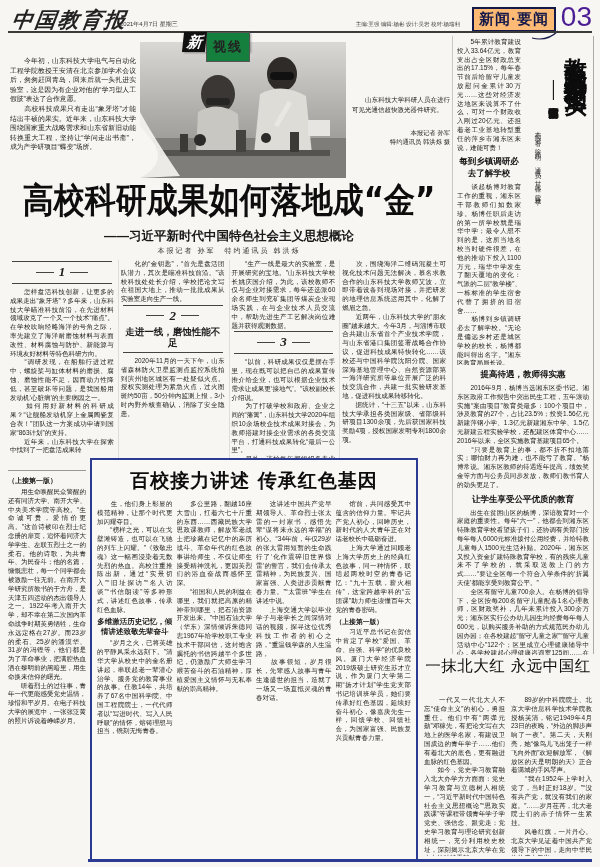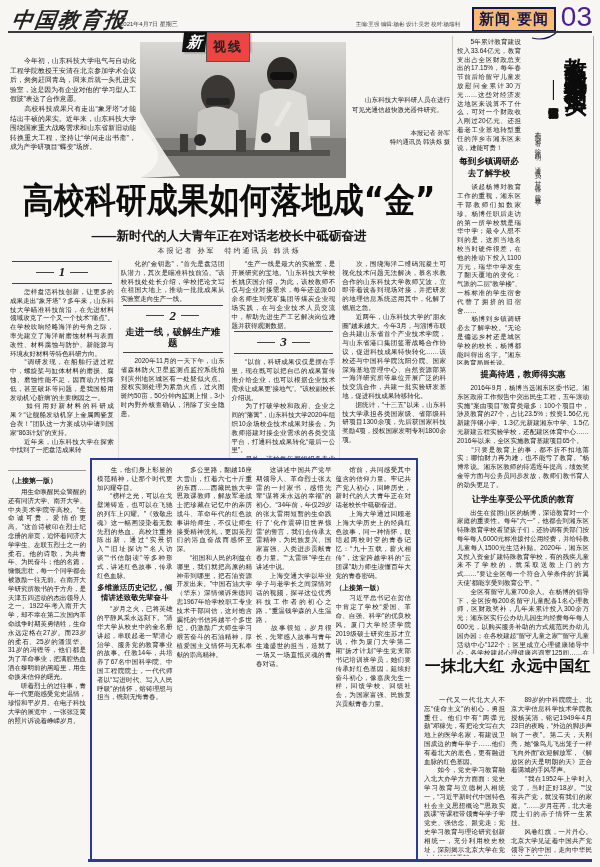--- a/index.html
+++ b/index.html
@@ -19,21 +19,21 @@
   
   .t6{font-size:6.5px;line-height:8.8px;text-align:justify;white-space:pre-line;color:#1b1b1b;}
   .t65{font-size:6.8px;line-height:9.6px;text-align:justify;white-space:pre-line;color:#1b1b1b;}
   
   .intro{position:absolute;left:10px;top:56px;width:126px;height:124px;overflow:hidden;}
   .photo{position:absolute;left:140px;top:42px;width:206px;height:136px;overflow:hidden;background:#b9b8b5;}
   .badge{position:absolute;left:183px;top:32px;height:20px;display:flex;align-items:stretch;z-index:5;
          box-shadow:1px 1px 2px rgba(0,0,0,.35);}
   .badge .bA{background:#111;color:#fff;font-family:"Liberation Serif",serif;font-style:italic;
          font-weight:bold;font-size:15px;padding:1px 4px;transform:skewX(-6deg);}
-  .badge .bB{background:#ef4444;border:1px solid #555;color:#222;font-weight:bold;
+  .badge .bB{background:#15803d;border:1px solid #555;color:#222;font-weight:bold;
          font-size:13px;padding:14px 6px;letter-spacing:2px;display:flex;align-items:center;}
   .caption{position:absolute;left:352px;top:86px;width:98px;height:80px;font-size:6.5px;
          line-height:9.4px;text-align:justify;white-space:pre-line;color:#222;}
   .capcredit{margin-top:4px;text-align:right;white-space:pre-line;font-size:6.3px;color:#222;}
   
   .mainhead{position:absolute;left:8px;top:183px;width:442px;text-align:center;margin:0;
          font-family:"DejaVu Sans",sans-serif;font-weight:900;font-size:31px;line-height:34px;
          letter-spacing:0px;color:#0d0d0d;transform:scaleY(1.12);}
   .mainsub{position:absolute;left:8px;top:228px;width:442px;text-align:center;
          font-size:12.5px;font-weight:bold;color:#1a1a1a;}
@@ -67,21 +67,21 @@
   .redbox{position:absolute;left:90px;top:458px;width:328px;height:402px;
           border:2px solid #2b3a92;border-bottom:none;background:#f9f8f4;box-sizing:border-box;
           padding:6px 5px 0;}
   .boxhead{margin:2px 0 6px;text-align:center;font-size:19px;font-weight:900;
           font-family:"DejaVu Sans",sans-serif;color:#0d0d0d;letter-spacing:1px;}
   .boxcols{display:flex;gap:4px;height:352px;overflow:hidden;}
   .bcol{flex:1;overflow:hidden;}
   .bsub{font-size:7.5px;font-weight:bold;text-align:center;margin:3px 0;line-height:9.5px;}
   .jumphead2{font-size:6.8px;font-weight:bold;margin:3px 0 1px;}
   .brart{position:absolute;left:424px;top:656px;width:168px;height:200px;overflow:hidden;}
-  .brhead{margin:0 0 19px;text-align:center;font-size:15.5px;font-weight:700;
+  .brhead{margin:0 0 19px;text-align:center;font-size:15.5px;font-weight:400;
           font-family:"DejaVu Sans",sans-serif;letter-spacing:0.5px;color:#0d0d0d;}
   .brcols{display:flex;gap:6px;height:168px;overflow:hidden;}
   .brcols .t6{flex:1;}
   .bluebottom{position:absolute;left:88px;right:8px;top:859px;height:2.5px;background:#2b3a92;}
 </style>
 </head>
 <body>
 
 <div class="page">
 
@@ -137,21 +137,21 @@
     </svg>
   </div>
 
   <div class="caption">
     <div>　　山东科技大学科研人员在进行可见光通信超快激光器件研究。</div>
     <div class="capcredit">本报记者 孙军
 特约通讯员 韩洪烁 摄</div>
   </div>
 
   <h1 class="mainhead">高校科研成果如何落地成“金”</h1>
-  <div class="mainsub">——新时代的人大青年正在对话老校长中砥砺奋进</div>
+  <div class="mainsub">——习近平新时代中国特色社会主义思想概论</div>
   <div class="mainby">本报记者 孙军　特约通讯员 韩洪烁</div>
 
   <div class="cols4">
     <div class="mcol">
       <div class="sechead">
         <div class="secnum">
             <span class="dash"></span>
             <span>1</span>
             <span class="dash"></span>
           </div>
@@ -162,21 +162,21 @@
 　　近年来，山东科技大学在探索中找到了一把盘活成果转</div>
     </div>
     <div class="mcol">
       <div class="t6">　　化的“金钥匙”，“首先是盘活团队潜力，其次是瞄准科技前沿。”该校科技处处长介绍，学校把论文写在祖国大地上，推动一批批成果从实验室走向生产一线。</div>
       <div class="sechead">
         <div class="secnum">
             <span class="dash"></span>
             <span>2</span>
             <span class="dash"></span>
           </div>
-        <div class="sectitle">走进一线，破解生产难题</div>
+        <div class="sectitle">走进一线，磨蚀性能不足</div>
       </div>
       <div class="t6">　　2020年11月的一天下午，山东省森林防火卫星监测点监控系统拍到滨州地区城区有一处疑似火点。授权实测处理为紧急火点，过火图斑约50亩，50分钟内监测上报，3小时内野外核查确认，消除了安全隐患。</div>
     </div>
     <div class="mcol">
       <div class="t6">　　“生产一线是最大的实验室，是开展研究的宝地。”山东科技大学校长姚庆国介绍，为此，该校教师不仅与企业对接需求，每年还选派60余名师生到兖矿集团等煤炭企业现场实践，在与企业技术人员交流中，帮助先进生产工艺解决岗位难题并获得观测数据。</div>
       <div class="sechead">
         <div class="secnum">
             <span class="dash"></span>
             <span>3</span>
             <span class="dash"></span>
@@ -218,20 +218,21 @@
   </aside>
 
   <div class="jumpsep"></div>
   <div class="jumpcol">
     <div class="jumphead">（上接第一版）</div>
     <div class="t6">　　用生命唤醒民众警醒的还有同济大学、南开大学、中央美术学院等高校。“生命诚可贵，爱情价更高。”这首诗被印在烈士纪念册的扉页，追怀着同济大学学生、左联五烈士之一的柔石。他的诗歌，为共青年、为民奋斗；他的名篇，慷慨悲壮，每一个同学都会被激励一往无前。在南开大学研究所教书的于方舟，是天津五四运动的杰出领导人之一。1922年考入南开大学，却不幸在第二次国内革命战争时期英勇牺牲，生命永远定格在27岁。而23岁的柔石、25岁的潘漠华、31岁的冯铿等，他们都是为了革命事业，把满腔热血洒在黎明前的黑暗里，用生命换来信仰的曙光。
 　　听着烈士的过往事，青年一代更能感受党史温情，珍惜和平岁月。在电子科技大学的展览中，一张张泛黄的照片诉说着峥嵘岁月。</div>
   </div>
 
   <div class="redbox">
+    <h2 class="boxhead">百校接力讲述  传承红色基因</h2>
     <div class="boxcols">
       <div class="bcol">
         <div class="t6">　　生，他们身上彰显的模范精神，让那个时代更加闪耀夺目。
 　　“榜样之光，可以在戈壁滩铸造，也可以在飞驰的列车上闪耀。”《致敬忠魂》这一幅画浸染着无数先烈的热血。高校注重推陈出新，通过“实景切入”“旧址探访”“名人访谈”“书信朗读”等多种形式，讲述红色故事，传承红色血脉。</div>
         <div class="bsub">多维激活历史记忆，倾情讲述致敬先辈奋斗</div>
         <div class="t6">　　“岁月之火，已将英雄的平静风采永远刻下。”清华大学从校史中的金名册讲起，串联起老一辈潜心治学、服务党的教育事业的故事。任教14年，共培养了67名中国科学院、中国工程院院士，一代代师者以“写进时代、写入人民呼吸”的情怀，熔铸理想与担当，镌刻无悔青春。</div>
       </div>
       <div class="bcol">
         <div class="t6">　　多公里路，翻越16座大雪山，扛着六七十斤重的东西……西藏民族大学思政课教师，解放军老战士把珍藏在记忆中的亲历战斗、革命年代的红色故事讲给师生，不仅让师生接受精神洗礼，更因英烈们的浴血奋战而感怀至深。
 　　“祖国和人民的利益在哪里，我们就把高原的精神带到哪里，把石油资源开发出来。”中国石油大学（华东）深情倾诉朱德同志1967年给学校职工专业技术干部回信，这封饱含嘱托的书信跨越半个多世纪，仍激励广大师生学习艰苦奋斗的石油精神，厚植爱国主义情怀与无私奉献的崇高精神。</div>

